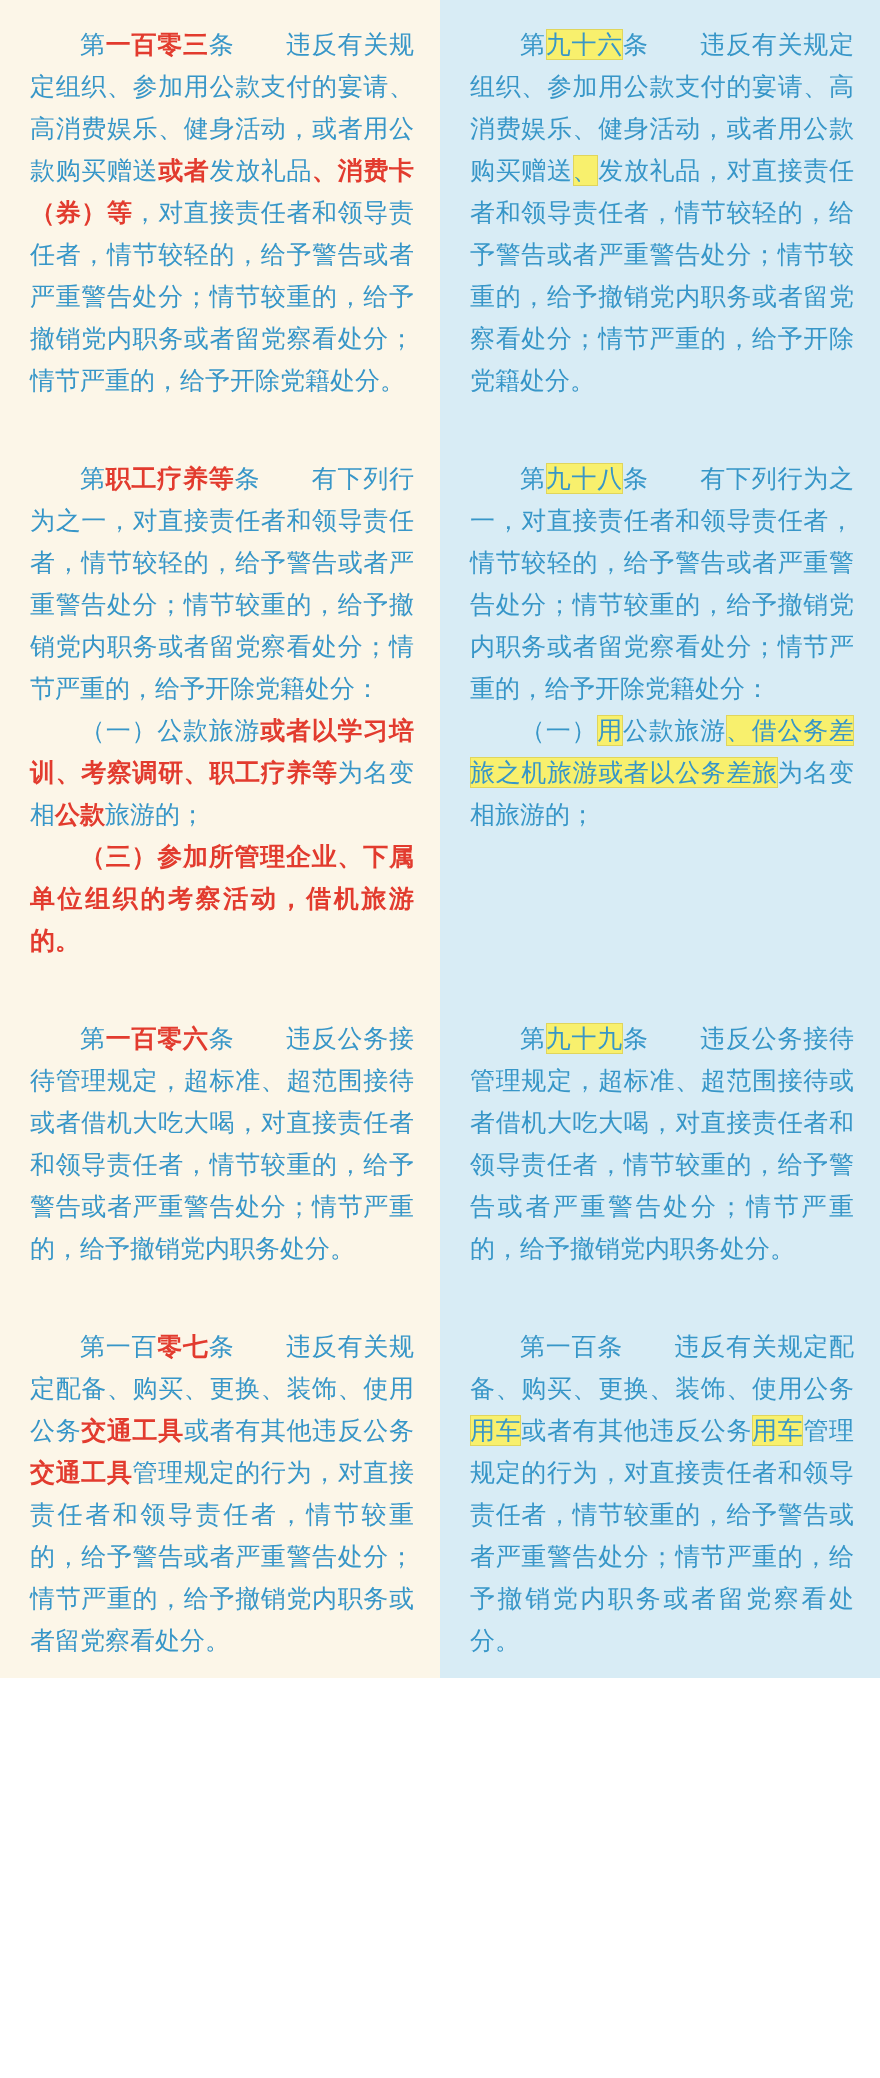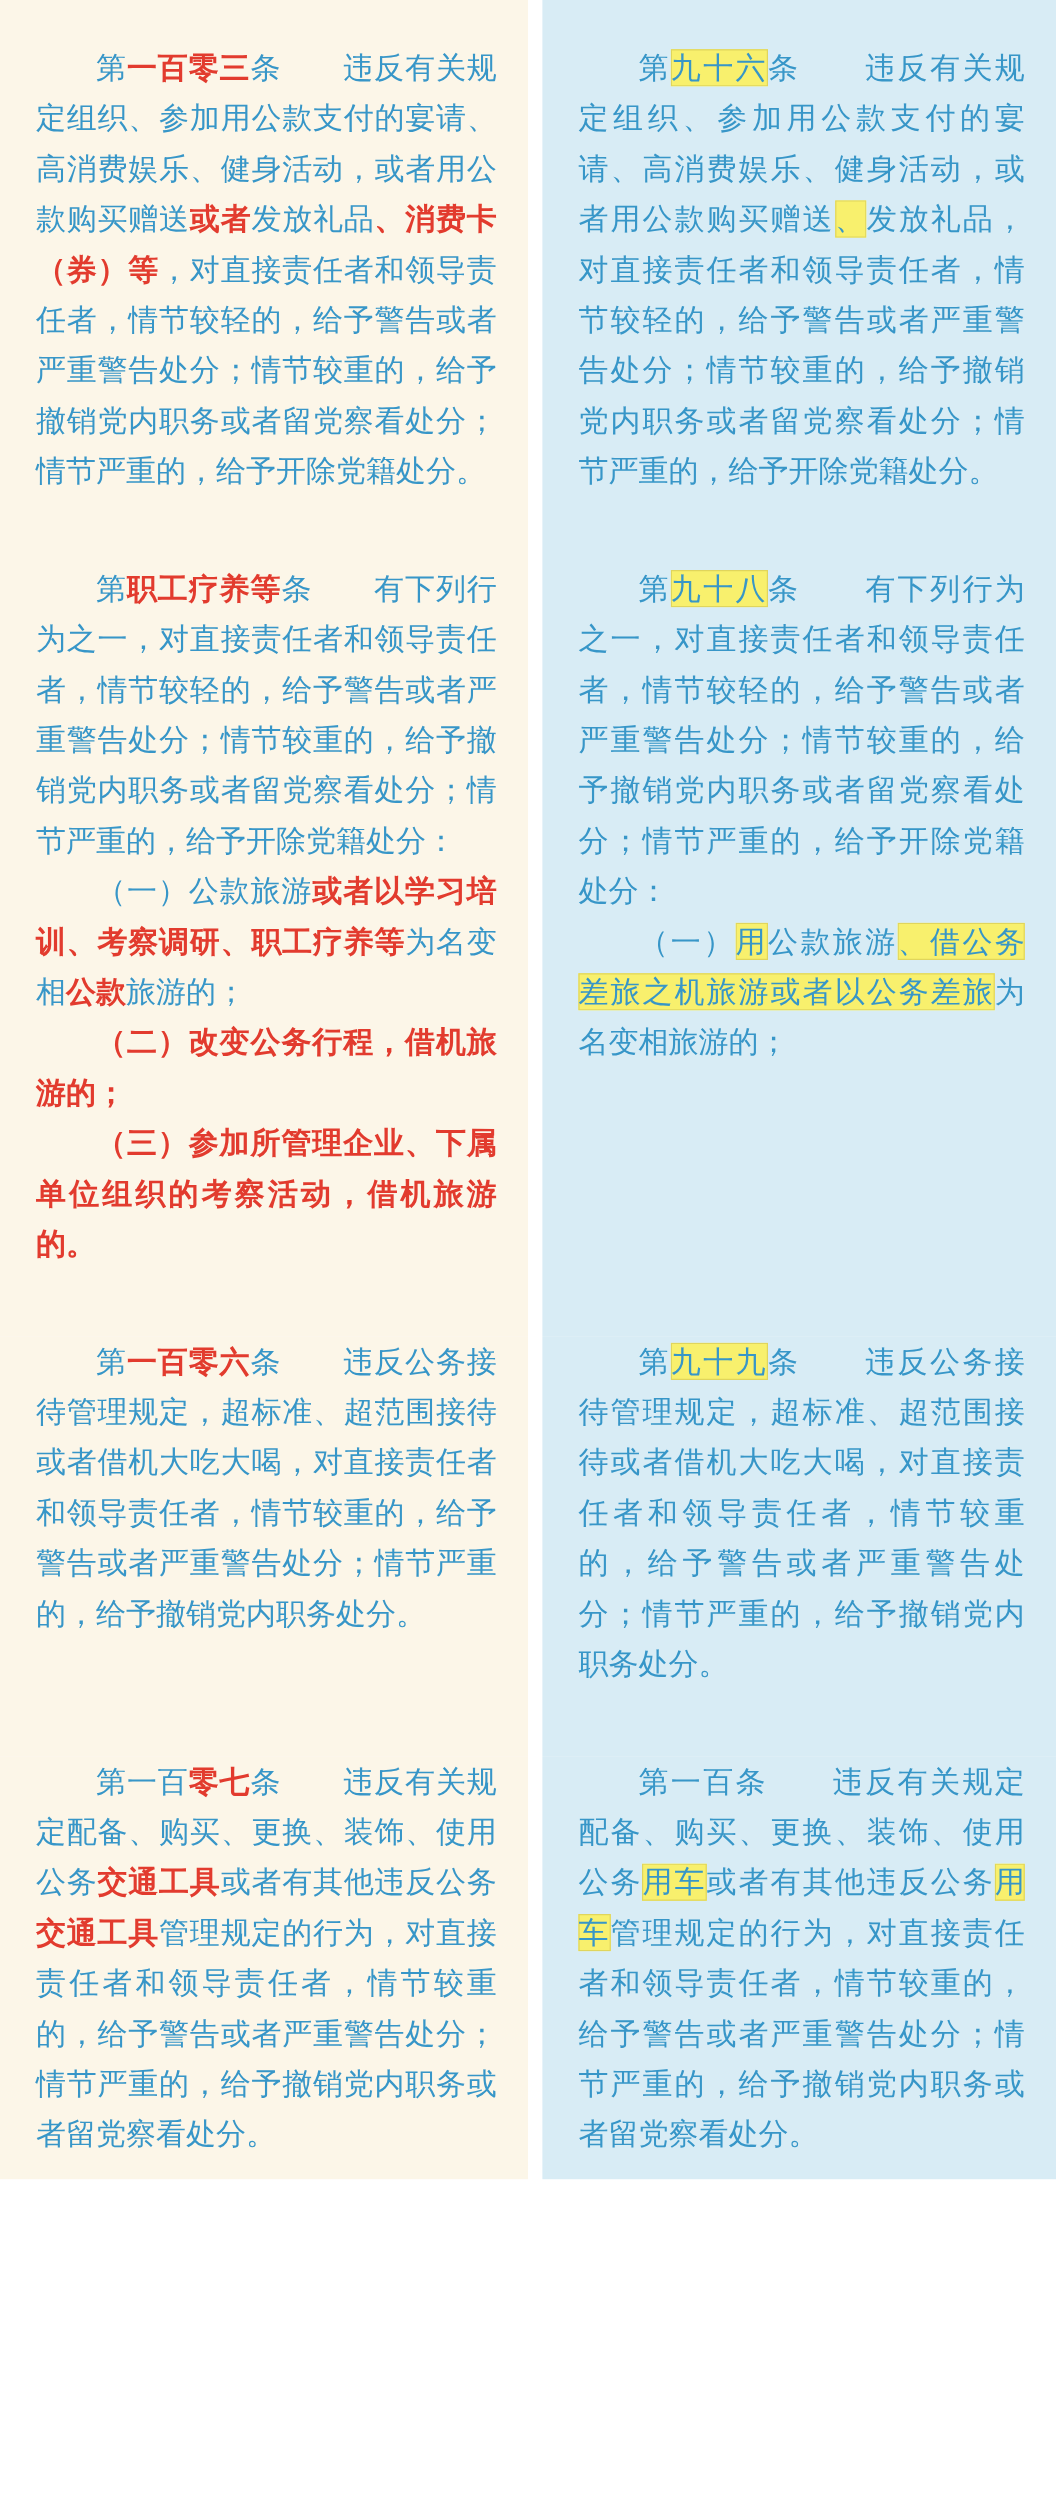--- a/index.html
+++ b/index.html
@@ -21,22 +21,22 @@
     grid-template-columns:440px 440px;
     grid-template-rows:repeat(4,auto) 1fr;
     width:880px;
     min-height:2078px;
   }
   .cell{
     padding:0 26px 56px 30px;
     box-sizing:border-box;
   }
   .cell.left{background:var(--left-bg);}
-  .cell.right{background:var(--right-bg);margin-left:12px;}
-  .row-first{padding-top:36px;}
+  .cell.right{background:var(--right-bg);}
+  .row-first{padding-top:24px;}
   .row-last{padding-bottom:16px;}
   p.para{
     margin:0;
     font-size:25px;
     line-height:42px;
     text-align:justify;
     text-indent:2em;
     color:var(--blue);
     letter-spacing:0;
   }
@@ -61,21 +61,20 @@
     </div>
     <div class="cell right row-first">
       <section>
         <p class="para"><span class="t">第</span><span class="hl">九十六</span><span class="t">条</span><span class="t">　　</span><span class="t">违反有关规定组织、参加用公款支付的宴请、高消费娱乐、健身活动，或者用公款购买赠送</span><span class="hl">、</span><span class="t">发放礼品，对直接责任者和领导责任者，情节较轻的，给予警告或者严重警告处分；情节较重的，给予撤销党内职务或者留党察看处分；情节严重的，给予开除党籍处分。</span></p>
       </section>
     </div>
     <div class="cell left">
       <section>
         <p class="para"><span class="t">第</span><span class="em">职工疗养等</span><span class="t">条</span><span class="t">　　</span><span class="t">有下列行为之一，对直接责任者和领导责任者，情节较轻的，给予警告或者严重警告处分；情节较重的，给予撤销党内职务或者留党察看处分；情节严重的，给予开除党籍处分：</span></p>
         <p class="para"><span class="t">（一）公款旅游</span><span class="em">或者以学习培训、考察调研、职工疗养等</span><span class="t">为名变相</span><span class="em">公款</span><span class="t">旅游的；</span></p>
-        <p class="para"><span class="em">（二）改变公务行程，借机旅游的；</span></p>
         <p class="para"><span class="em">（三）参加所管理企业、下属单位组织的考察活动，借机旅游的。</span></p>
       </section>
     </div>
     <div class="cell right">
       <section>
         <p class="para"><span class="t">第</span><span class="hl">九十八</span><span class="t">条</span><span class="t">　　</span><span class="t">有下列行为之一，对直接责任者和领导责任者，情节较轻的，给予警告或者严重警告处分；情节较重的，给予撤销党内职务或者留党察看处分；情节严重的，给予开除党籍处分：</span></p>
         <p class="para"><span class="t">（一）</span><span class="hl">用</span><span class="t">公款旅游</span><span class="hl">、借公务差旅之机旅游或者以公务差旅</span><span class="t">为名变相旅游的；</span></p>
       </section>
     </div>
     <div class="cell left">

